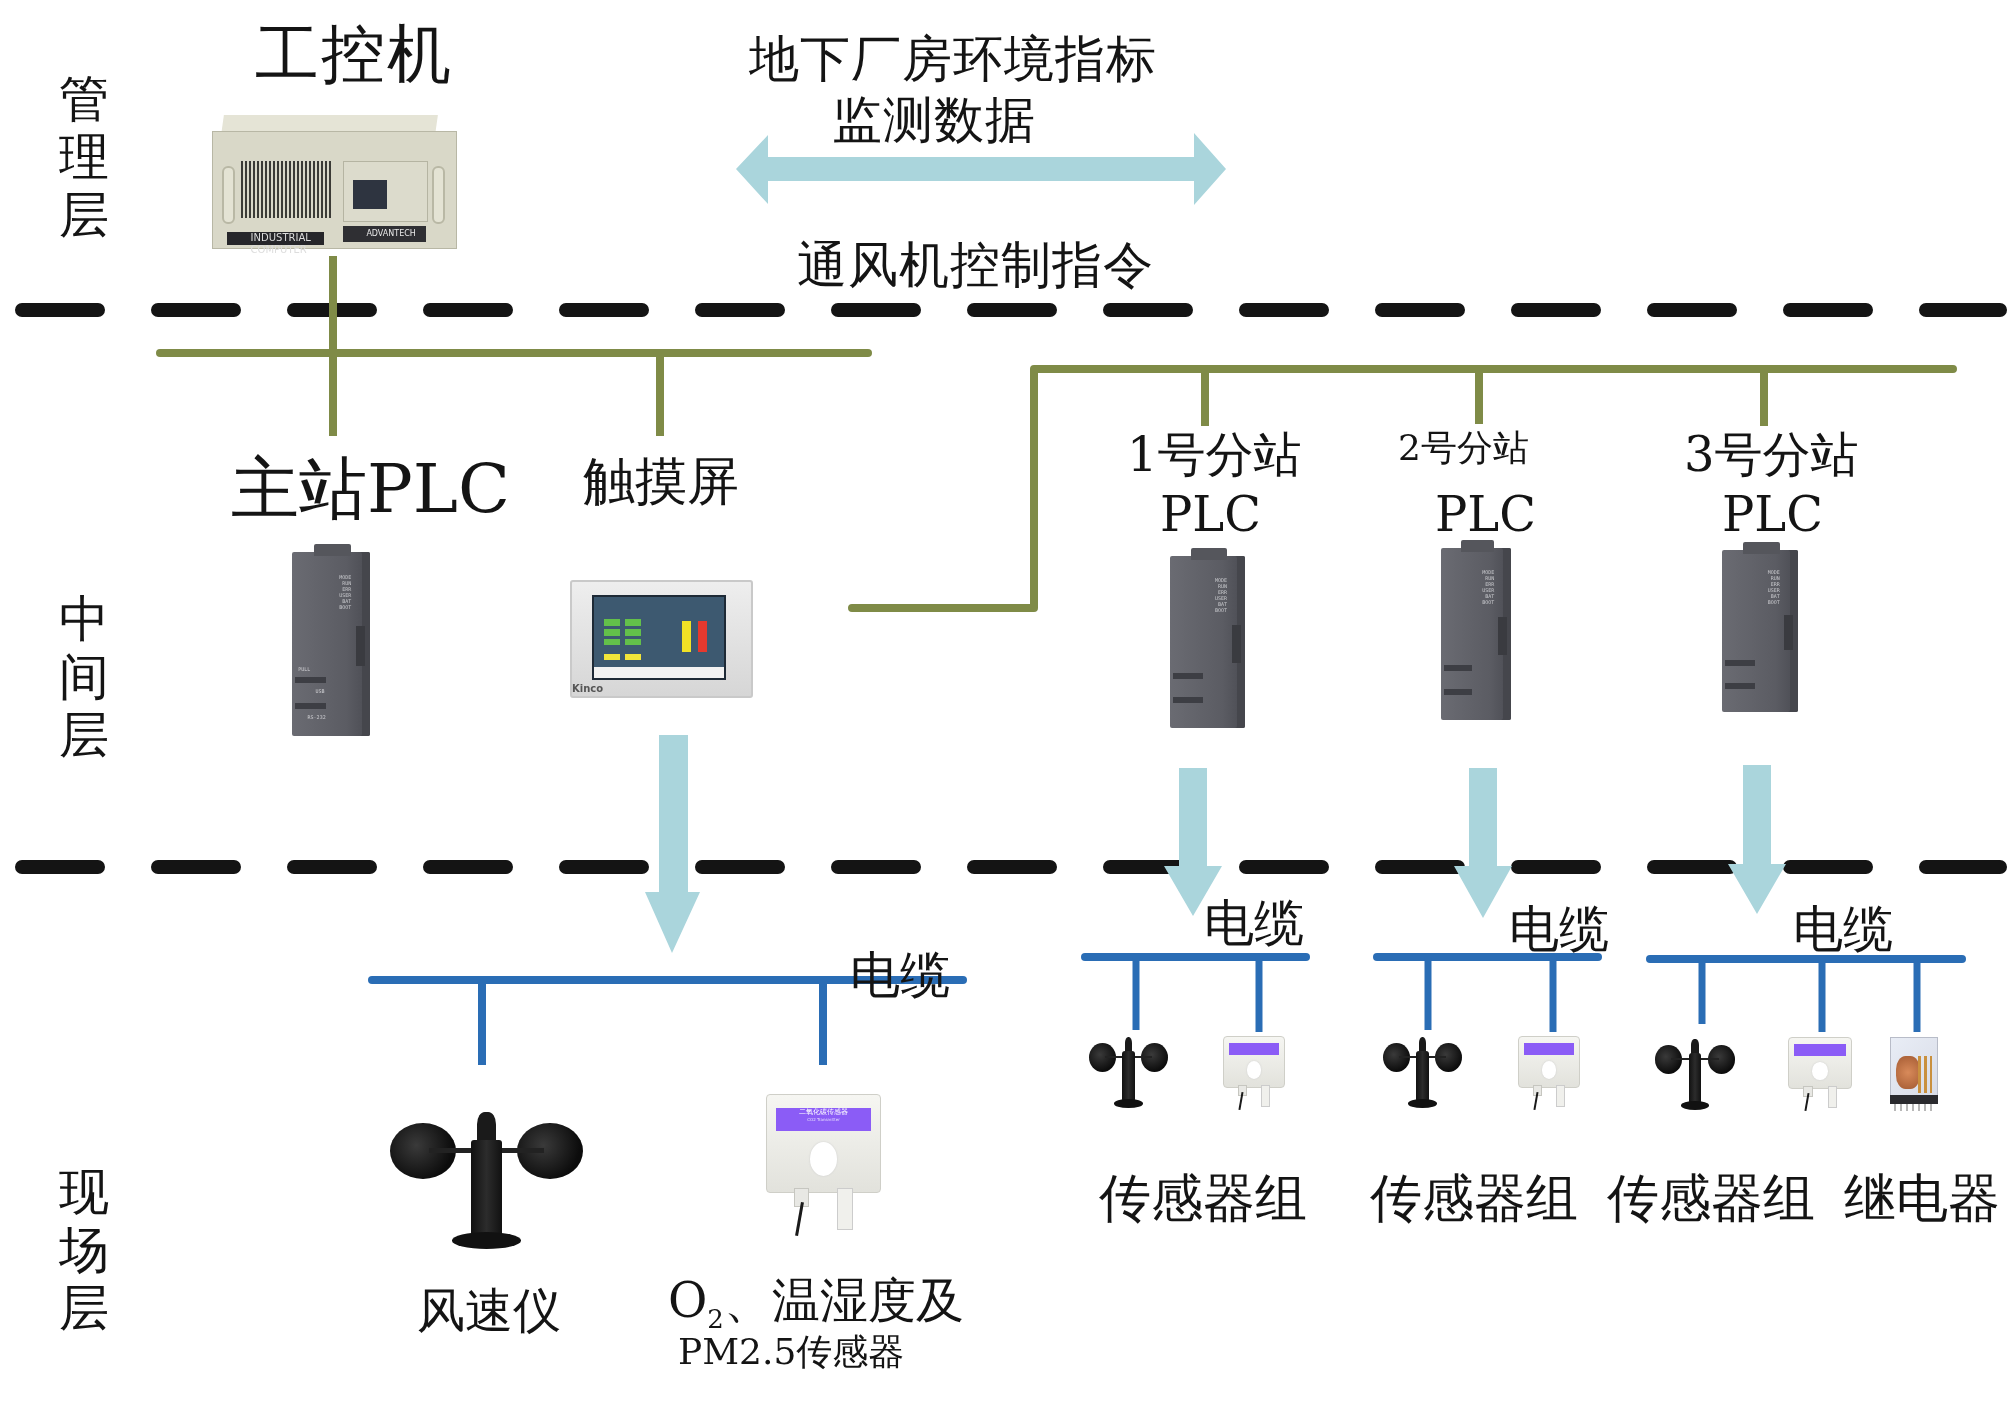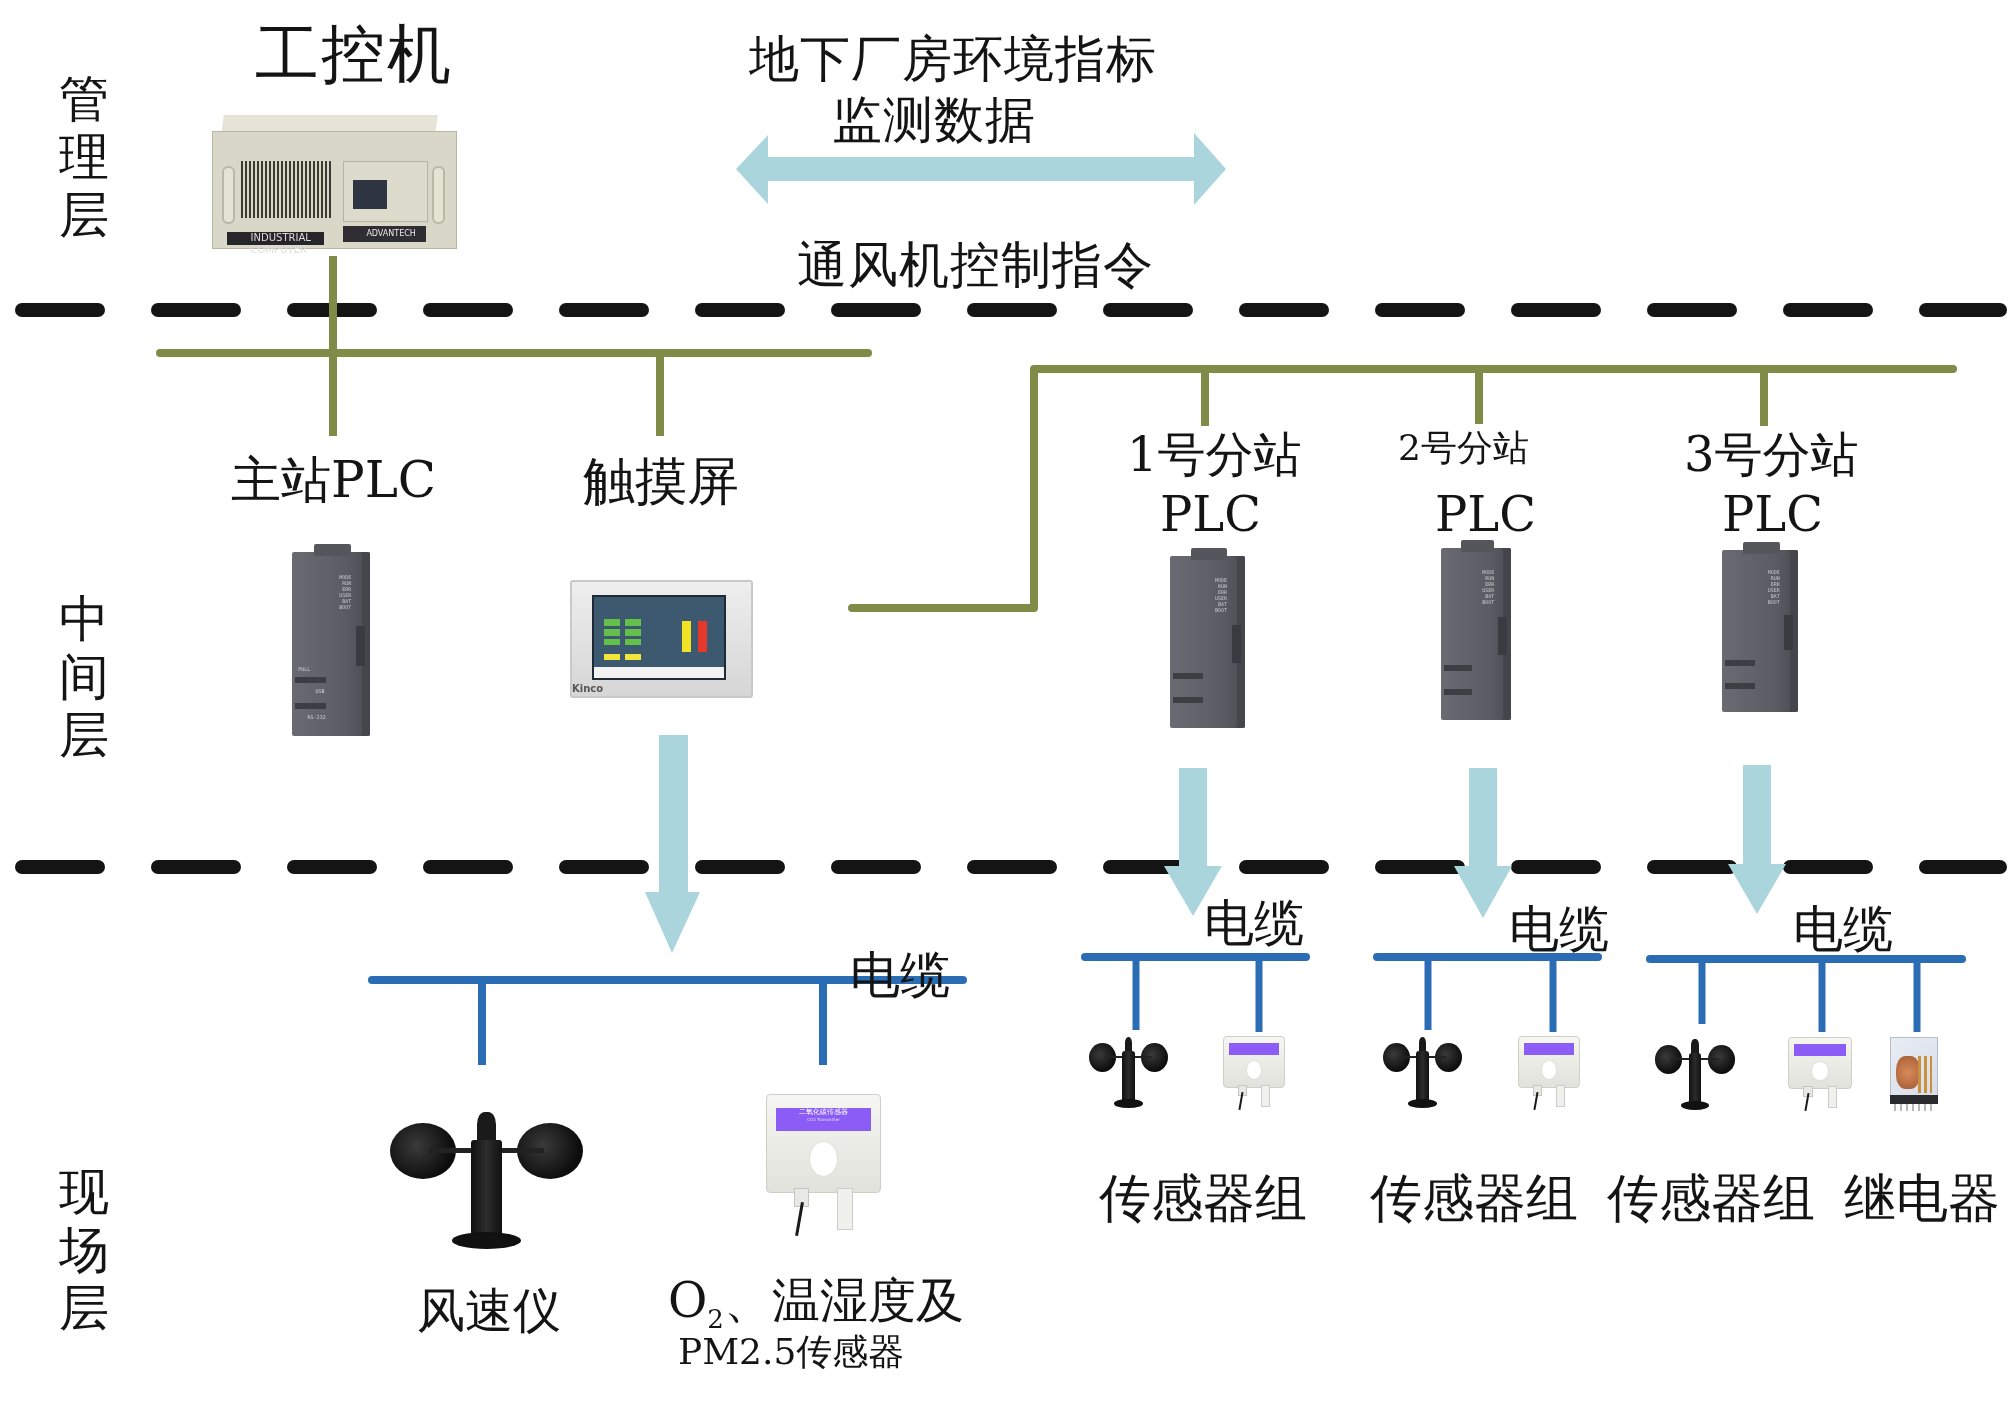--- a/index.html
+++ b/index.html
@@ -113,21 +113,21 @@
   <div class="panel"></div>
   <div class="keypad"></div>
   <div class="strip">INDUSTRIAL COMPUTER</div>
   <div class="brand">ADVANTECH</div>
 </div>
 
 <div class="txt" style="left:749px;top:34px;font-size:50px;letter-spacing:1px;">地下厂房环境指标</div>
 <div class="txt" style="left:832px;top:95px;font-size:50px;letter-spacing:1px;">监测数据</div>
 <div class="txt" style="left:797px;top:240px;font-size:50px;letter-spacing:1px;">通风机控制指令</div>
 
-<div class="txt" style="left:231px;top:455px;font-size:50px;">主站PLC</div>
+<div class="txt" style="left:231px;top:455px;font-size:68px;">主站PLC</div>
 <div class="txt" style="left:583px;top:455px;font-size:52px;">触摸屏</div>
 
 <div class="plc" style="left:292px;top:552px;width:78px;height:184px;">
   <div class="top"></div>
   <div class="leds"><span>MODE</span><br><span>RUN</span><br><span>ERR</span><br><span>USER</span><br><span>BAT</span><br><span>BOOT</span></div>
   <div class="slot"></div>
   <div class="plabel" style="top:62%;">PULL</div>
   <div class="port" style="top:68%;"></div>
   <div class="plabel" style="top:74%;left:30%;">USB</div>
   <div class="port" style="top:82%;"></div>

